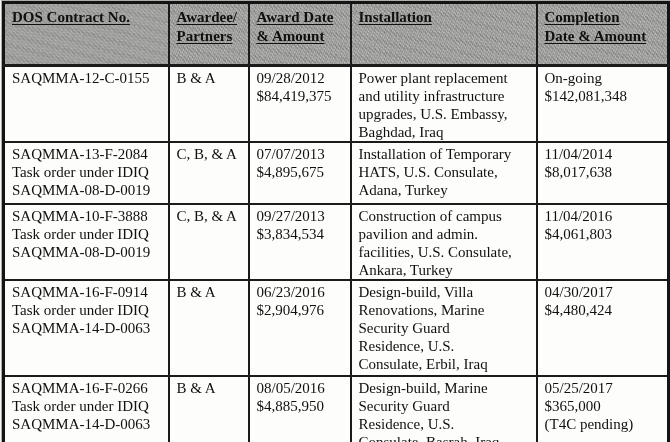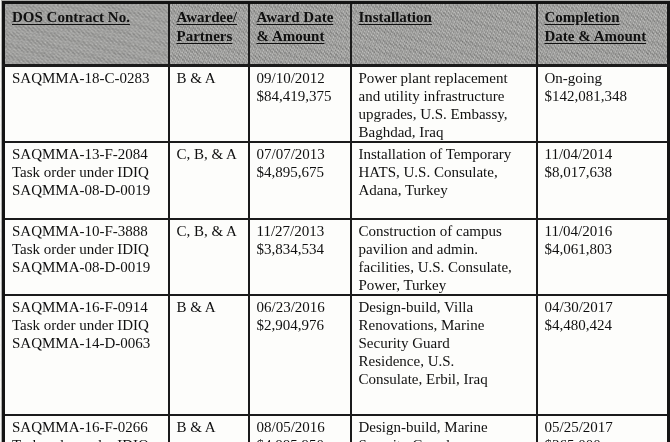--- a/index.html
+++ b/index.html
@@ -63,23 +63,23 @@
     border-bottom-width: 3px;
     
     background-color: #a4a4a2;
     background-image:
       repeating-linear-gradient(47deg,  rgba(25,25,25,0.20) 0 1px, transparent 1px 3px),
       repeating-linear-gradient(-31deg, rgba(250,250,248,0.28) 0 1px, transparent 1px 2px),
       repeating-linear-gradient(112deg, rgba(0,0,0,0.14) 0 1px, transparent 1px 2px),
       repeating-linear-gradient(5deg,   rgba(255,255,255,0.10) 0 2px, rgba(0,0,0,0.06) 2px 3px);
   }
   tbody tr.r1 { height: 74px; }
-  tbody tr.r2 { height: 77px; }
+  tbody tr.r2 { height: 62px; }
   tbody tr.r3 { height: 70px; }
-  tbody tr.r4 { height: 120px; }
+  tbody tr.r4 { height: 96px; }
   tbody tr.r5 { height: 74px; }
 </style>
 </head>
 <body>
 
 <div class="scan-page">
   <table class="contracts">
     <colgroup>
       <col class="c1">
         <col class="c2">
@@ -94,23 +94,23 @@
 Partners</th>
         <th>Award Date
 &amp; Amount</th>
         <th>Installation</th>
         <th>Completion
 Date &amp; Amount</th>
       </tr>
     </thead>
     <tbody>
       <tr class="r1">
-        <td>SAQMMA-18-C-0283</td>
+        <td>SAQMMA-12-C-0155</td>
         <td>B &amp; A</td>
-        <td>09/10/2012
+        <td>09/28/2012
 $84,419,375</td>
         <td>Power plant replacement
 and utility infrastructure
 upgrades, U.S. Embassy,
 Baghdad, Iraq</td>
         <td>On-going
 $142,081,348</td>
       </tr>
       <tr class="r2">
         <td>SAQMMA-13-F-2084
@@ -123,26 +123,26 @@
 HATS, U.S. Consulate,
 Adana, Turkey</td>
         <td>11/04/2014
 $8,017,638</td>
       </tr>
       <tr class="r3">
         <td>SAQMMA-10-F-3888
 Task order under IDIQ
 SAQMMA-08-D-0019</td>
         <td>C, B, &amp; A</td>
-        <td>11/27/2013
+        <td>09/27/2013
 $3,834,534</td>
         <td>Construction of campus
 pavilion and admin.
 facilities, U.S. Consulate,
-Power, Turkey</td>
+Ankara, Turkey</td>
         <td>11/04/2016
 $4,061,803</td>
       </tr>
       <tr class="r4">
         <td>SAQMMA-16-F-0914
 Task order under IDIQ
 SAQMMA-14-D-0063</td>
         <td>B &amp; A</td>
         <td>06/23/2016
 $2,904,976</td>

